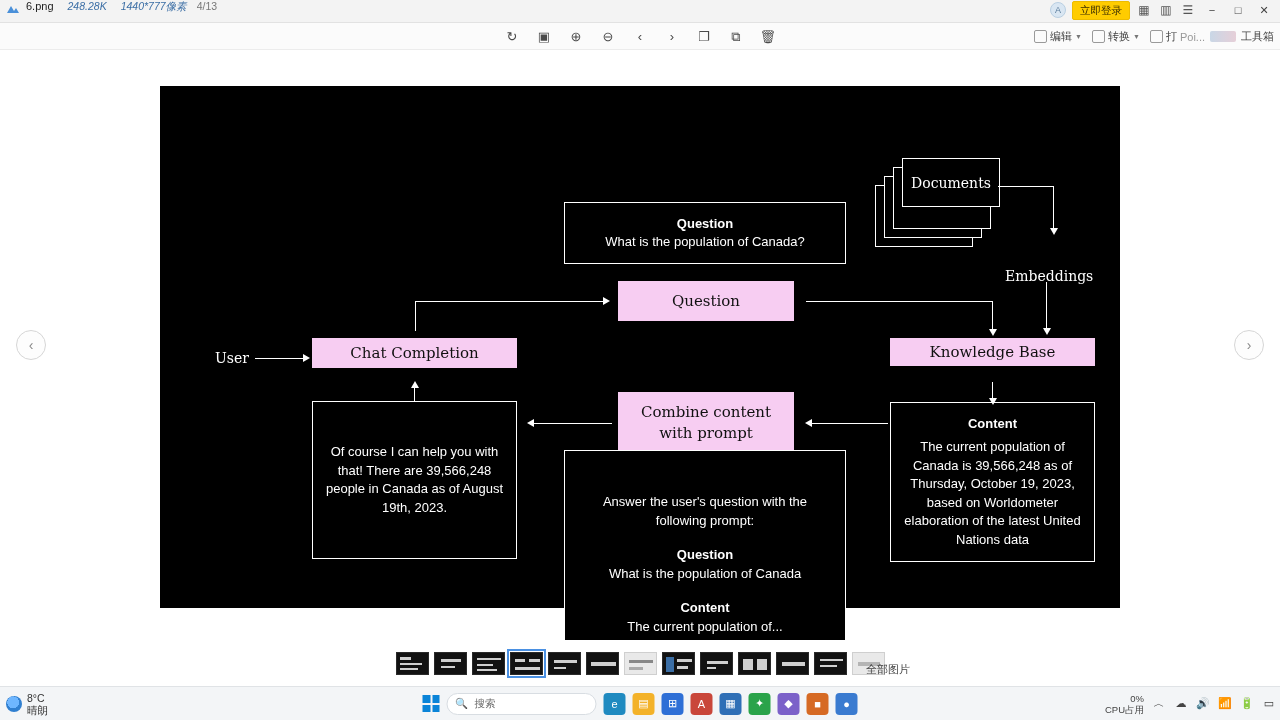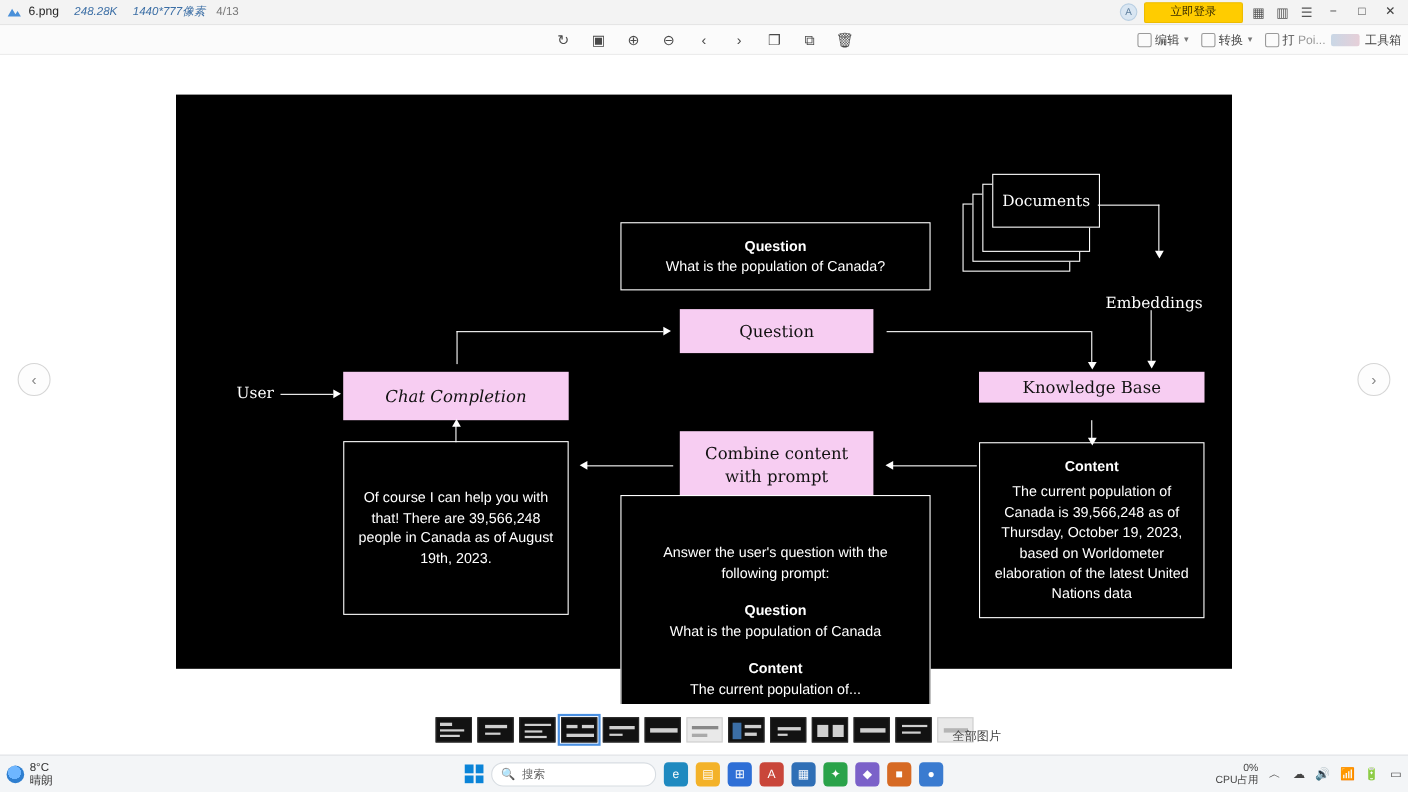--- a/index.html
+++ b/index.html
@@ -14,21 +14,21 @@
   * { box-sizing: border-box; }
 
   
   .titlebar {
     position: absolute;
     top: 0; left: 0;
     width: 1280px; height: 23px;
     background: #f3f3f3;
     border-bottom: 1px solid #e2e2e2;
     display: flex;
-    align-items: center;
+    align-items: flex-start;
     font-size: 11px;
     color: #333;
   }
   .tb-appicon {
     width: 18px; height: 18px;
     margin-left: 4px;
     display: flex; align-items: center; justify-content: center;
   }
   .tb-filename { margin-left: 4px; color: #222; }
   .tb-meta { margin-left: 14px; color: #777; font-size: 10.5px; }
@@ -38,21 +38,21 @@
     margin-left: auto;
     display: flex;
     align-items: center;
     gap: 6px;
     padding-right: 6px;
   }
   .tb-login {
     background: #ffcc00;
     color: #3a2d00;
     font-size: 10.5px;
-    padding: 2px 23px;
+    padding: 2px 7px;
     border-radius: 2px;
     border: 1px solid #edbc00;
     line-height: 13px;
   }
   .tb-user {
     width: 16px; height: 16px;
     border-radius: 50%;
     background: #d9e6f2;
     border: 1px solid #b9cfe2;
     display: flex; align-items: center; justify-content: center;
@@ -171,21 +171,21 @@
     font-family: "DejaVu Serif", "Liberation Serif", serif;
     font-size: 15px;
     line-height: 21px;
     padding: 6px 8px;
   }
   .b-title { font-weight: bold; }
 
   
   #box-question-top { left: 404px; top: 116px; width: 282px; height: 62px; }
   #box-question-pink { left: 458px; top: 195px; width: 176px; height: 40px; }
-  #box-chat-completion { left: 152px; top: 252px; width: 205px; height: 44px; font-style: italic; }
+  #box-chat-completion { left: 152px; top: 252px; width: 205px; height: 30px; }
   #box-knowledge-base { left: 730px; top: 252px; width: 205px; height: 28px; }
   #box-combine { left: 458px; top: 306px; width: 176px; height: 62px; }
   #box-answer-left { left: 152px; top: 315px; width: 205px; height: 158px; }
   #box-content-right { left: 730px; top: 316px; width: 205px; height: 160px; }
   #box-prompt-bottom { left: 404px; top: 364px; width: 282px; height: 229px; }
 
   .doc-stack {
     position: absolute;
     left: 715px; top: 63px;
     width: 120px; height: 110px;

